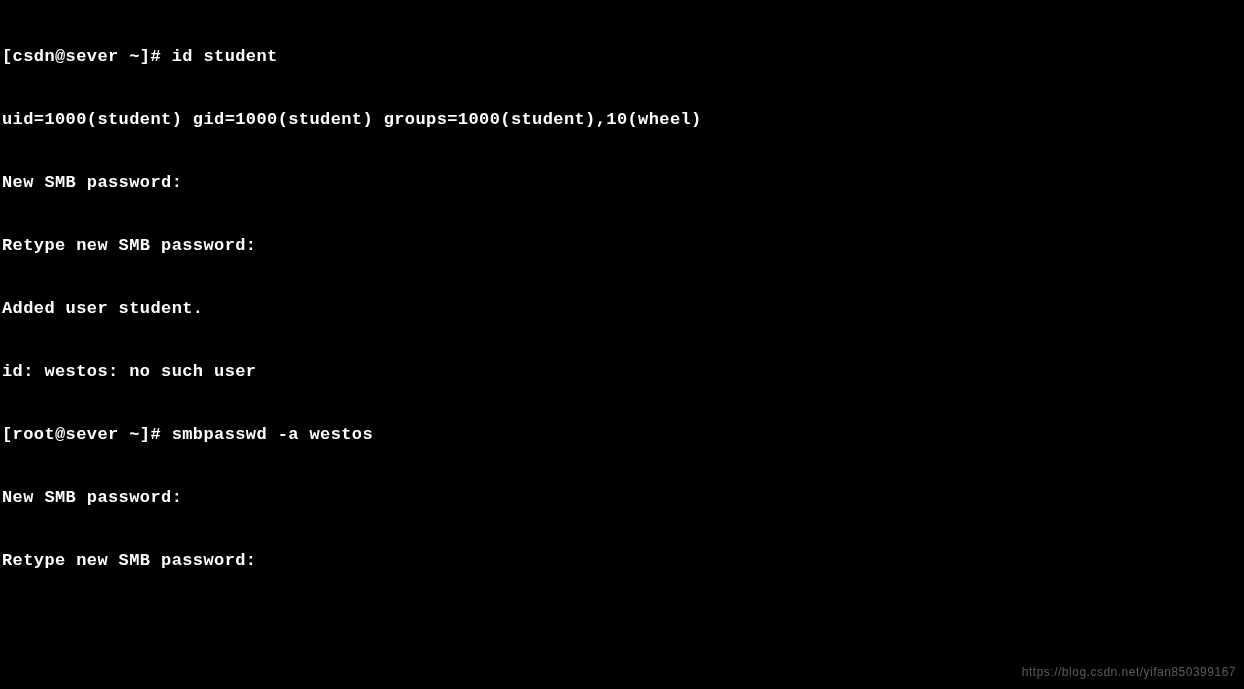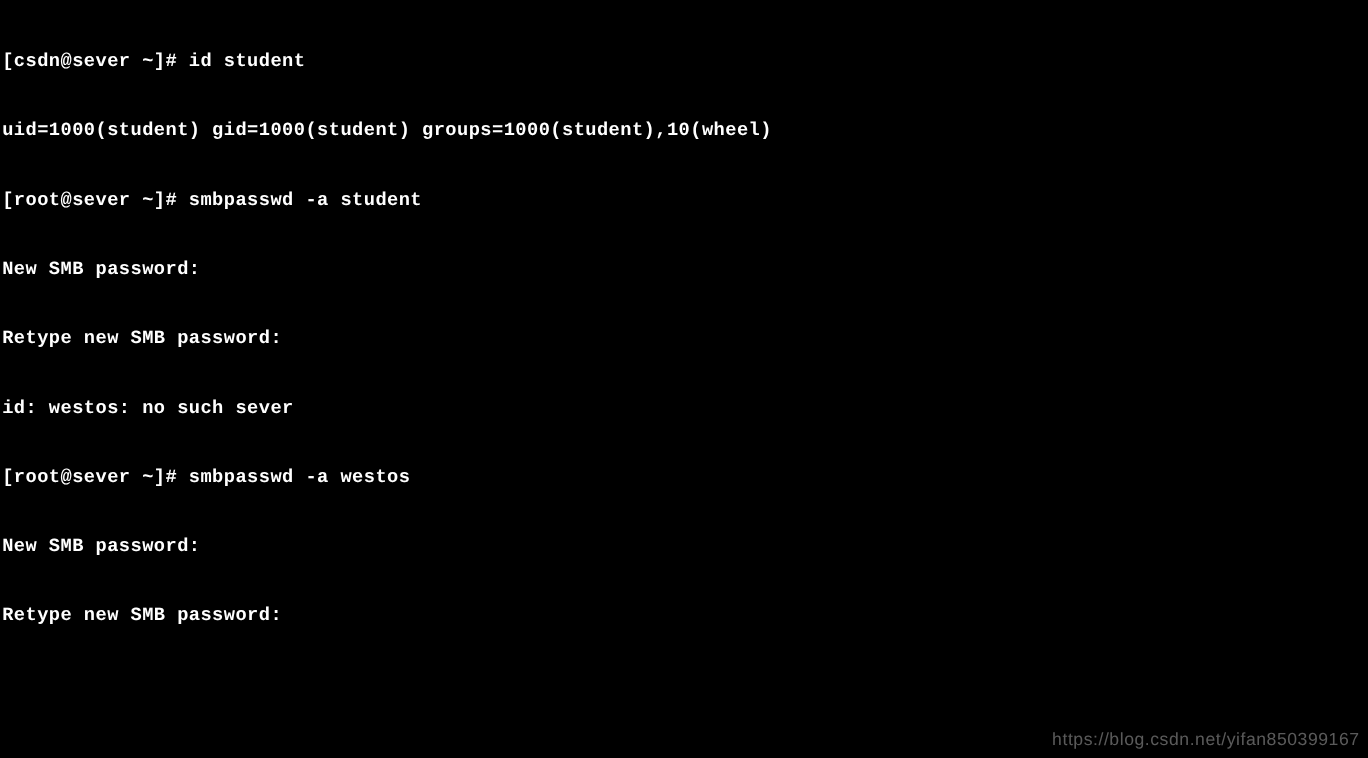--- a/index.html
+++ b/index.html
@@ -23,35 +23,35 @@
     }
     .line {
       display: block;
     }
     .watermark {
       position: absolute;
       bottom: 6px;
       right: 8px;
       color: rgba(200,200,200,0.45);
       font-family: "SimSun", "Arial", sans-serif;
-      font-size: 16px;
+      font-size: 12px;
       font-weight: normal;
       letter-spacing: 0.5px;
     }
   </style>
 </head>
 <body>
 
 <div class="terminal">
   <span class="line">[csdn@sever ~]# id student</span>
   <span class="line">uid=1000(student) gid=1000(student) groups=1000(student),10(wheel)</span>
-  <span class="line">[root@sever ~]# smbpasswd -a student</span>
   <span class="line">New SMB password:</span>
   <span class="line">Retype new SMB password:</span>
-  <span class="line">id: westos: no such sever</span>
+  <span class="line">Added user student.</span>
+  <span class="line">id: westos: no such user</span>
   <span class="line">[root@sever ~]# smbpasswd -a westos</span>
   <span class="line">New SMB password:</span>
   <span class="line">Retype new SMB password:</span>
   
   
   
   
   
   
   

